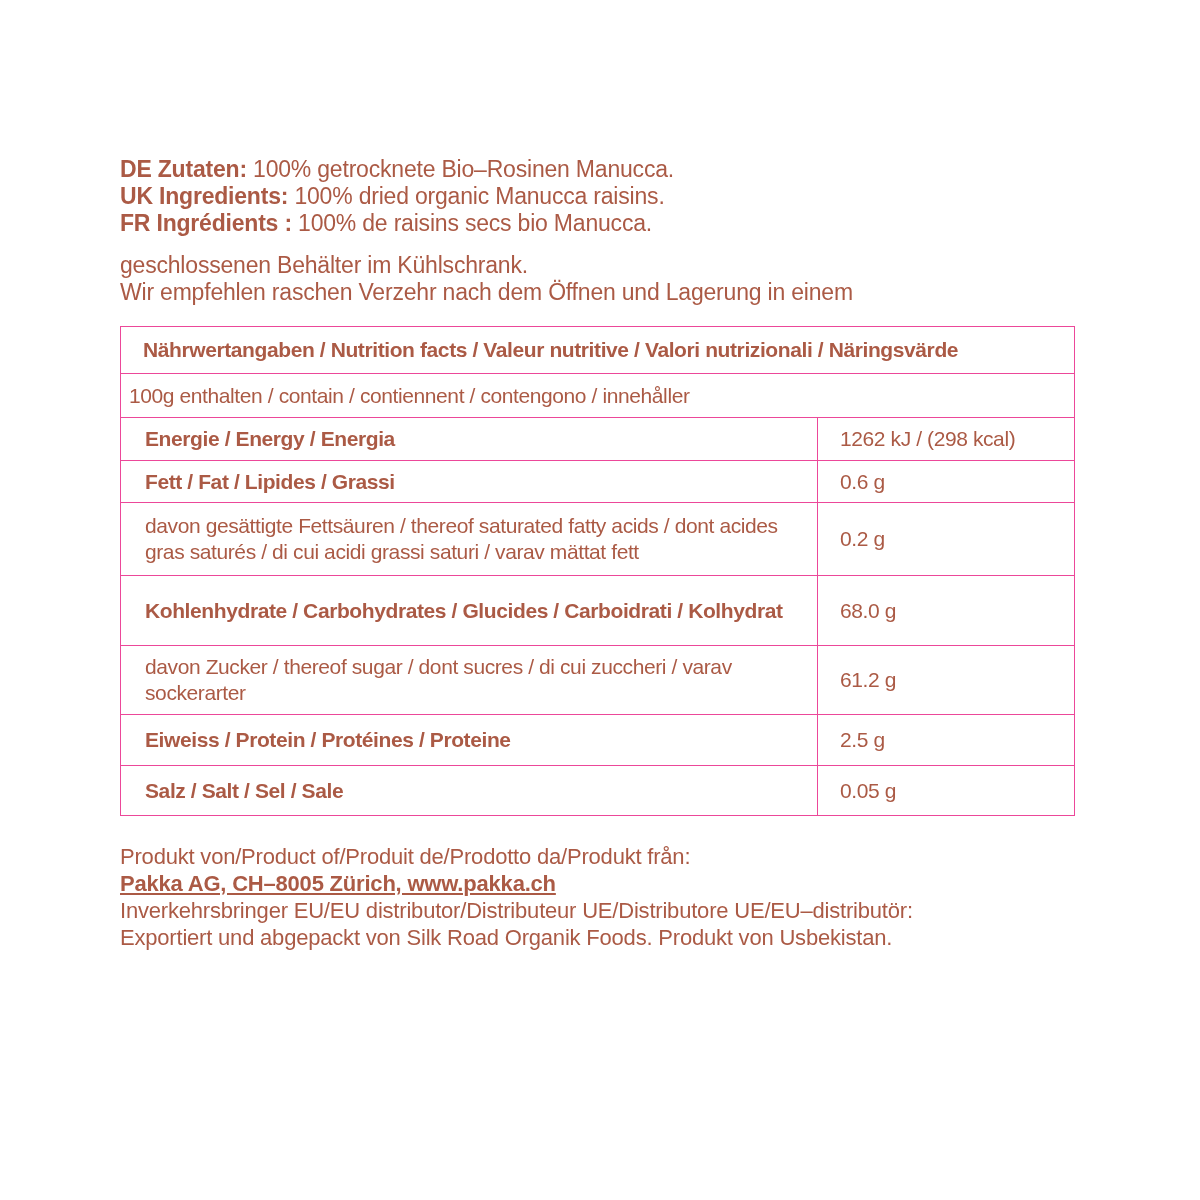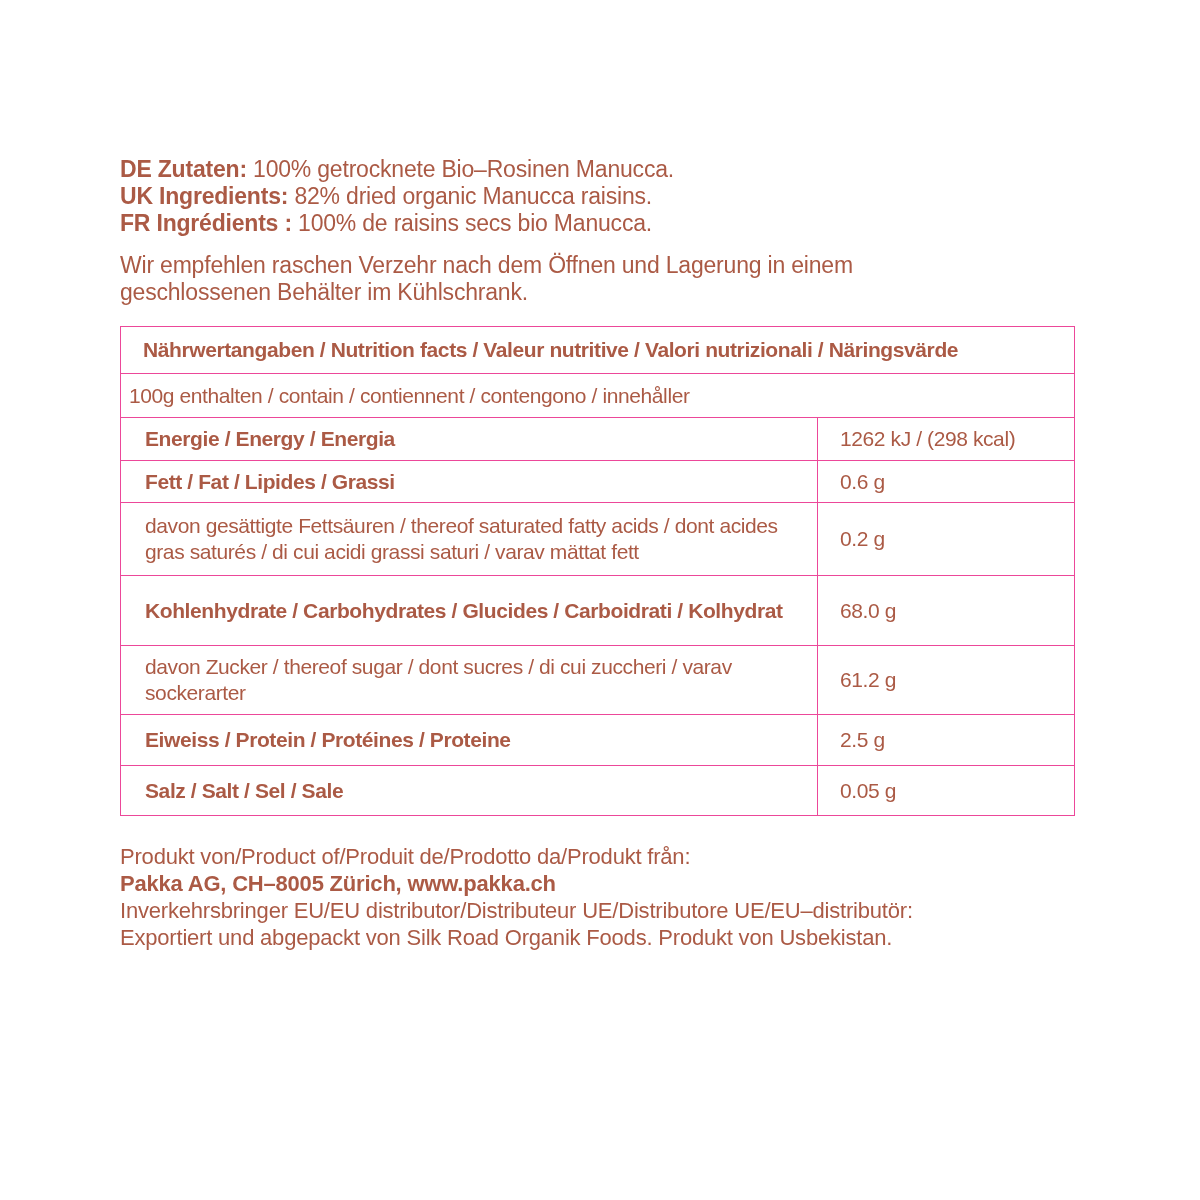--- a/index.html
+++ b/index.html
@@ -89,37 +89,37 @@
   tr.h-single-d  { height: 50px; }
 
   
   .footer {
     margin-top: 27px;
     font-size: 22px;
     line-height: 27px;
     letter-spacing: -0.2px;
   }
   .footer-line { white-space: nowrap; }
-  .footer-line.bold { font-weight: bold; }
+  .footer-line.bold { font-weight: bold; text-decoration: underline; }
 </style>
 </head>
 <body>
 
 <div class="page">
   <div class="content">
 
     <div class="ingredients">
       <div class="ingredient-line"><span class="ingredient-label">DE Zutaten:</span><span> 100% getrocknete Bio–Rosinen Manucca.</span></div>
-      <div class="ingredient-line"><span class="ingredient-label">UK Ingredients:</span><span> 82% dried organic Manucca raisins.</span></div>
+      <div class="ingredient-line"><span class="ingredient-label">UK Ingredients:</span><span> 100% dried organic Manucca raisins.</span></div>
       <div class="ingredient-line"><span class="ingredient-label">FR Ingrédients :</span><span> 100% de raisins secs bio Manucca.</span></div>
     </div>
 
     <div class="storage-note">
+      <div>geschlossenen Behälter im Kühlschrank.</div>
       <div>Wir empfehlen raschen Verzehr nach dem Öffnen und Lagerung in einem</div>
-      <div>geschlossenen Behälter im Kühlschrank.</div>
     </div>
 
     <table class="nutrition">
       <colgroup>
         <col style="width:697px">
         <col style="width:257px">
       </colgroup>
       <tbody>
         <tr>
           <td class="t-title" colspan="2">Nährwertangaben / Nutrition facts / Valeur nutritive / Valori nutrizionali / Näringsvärde</td>

